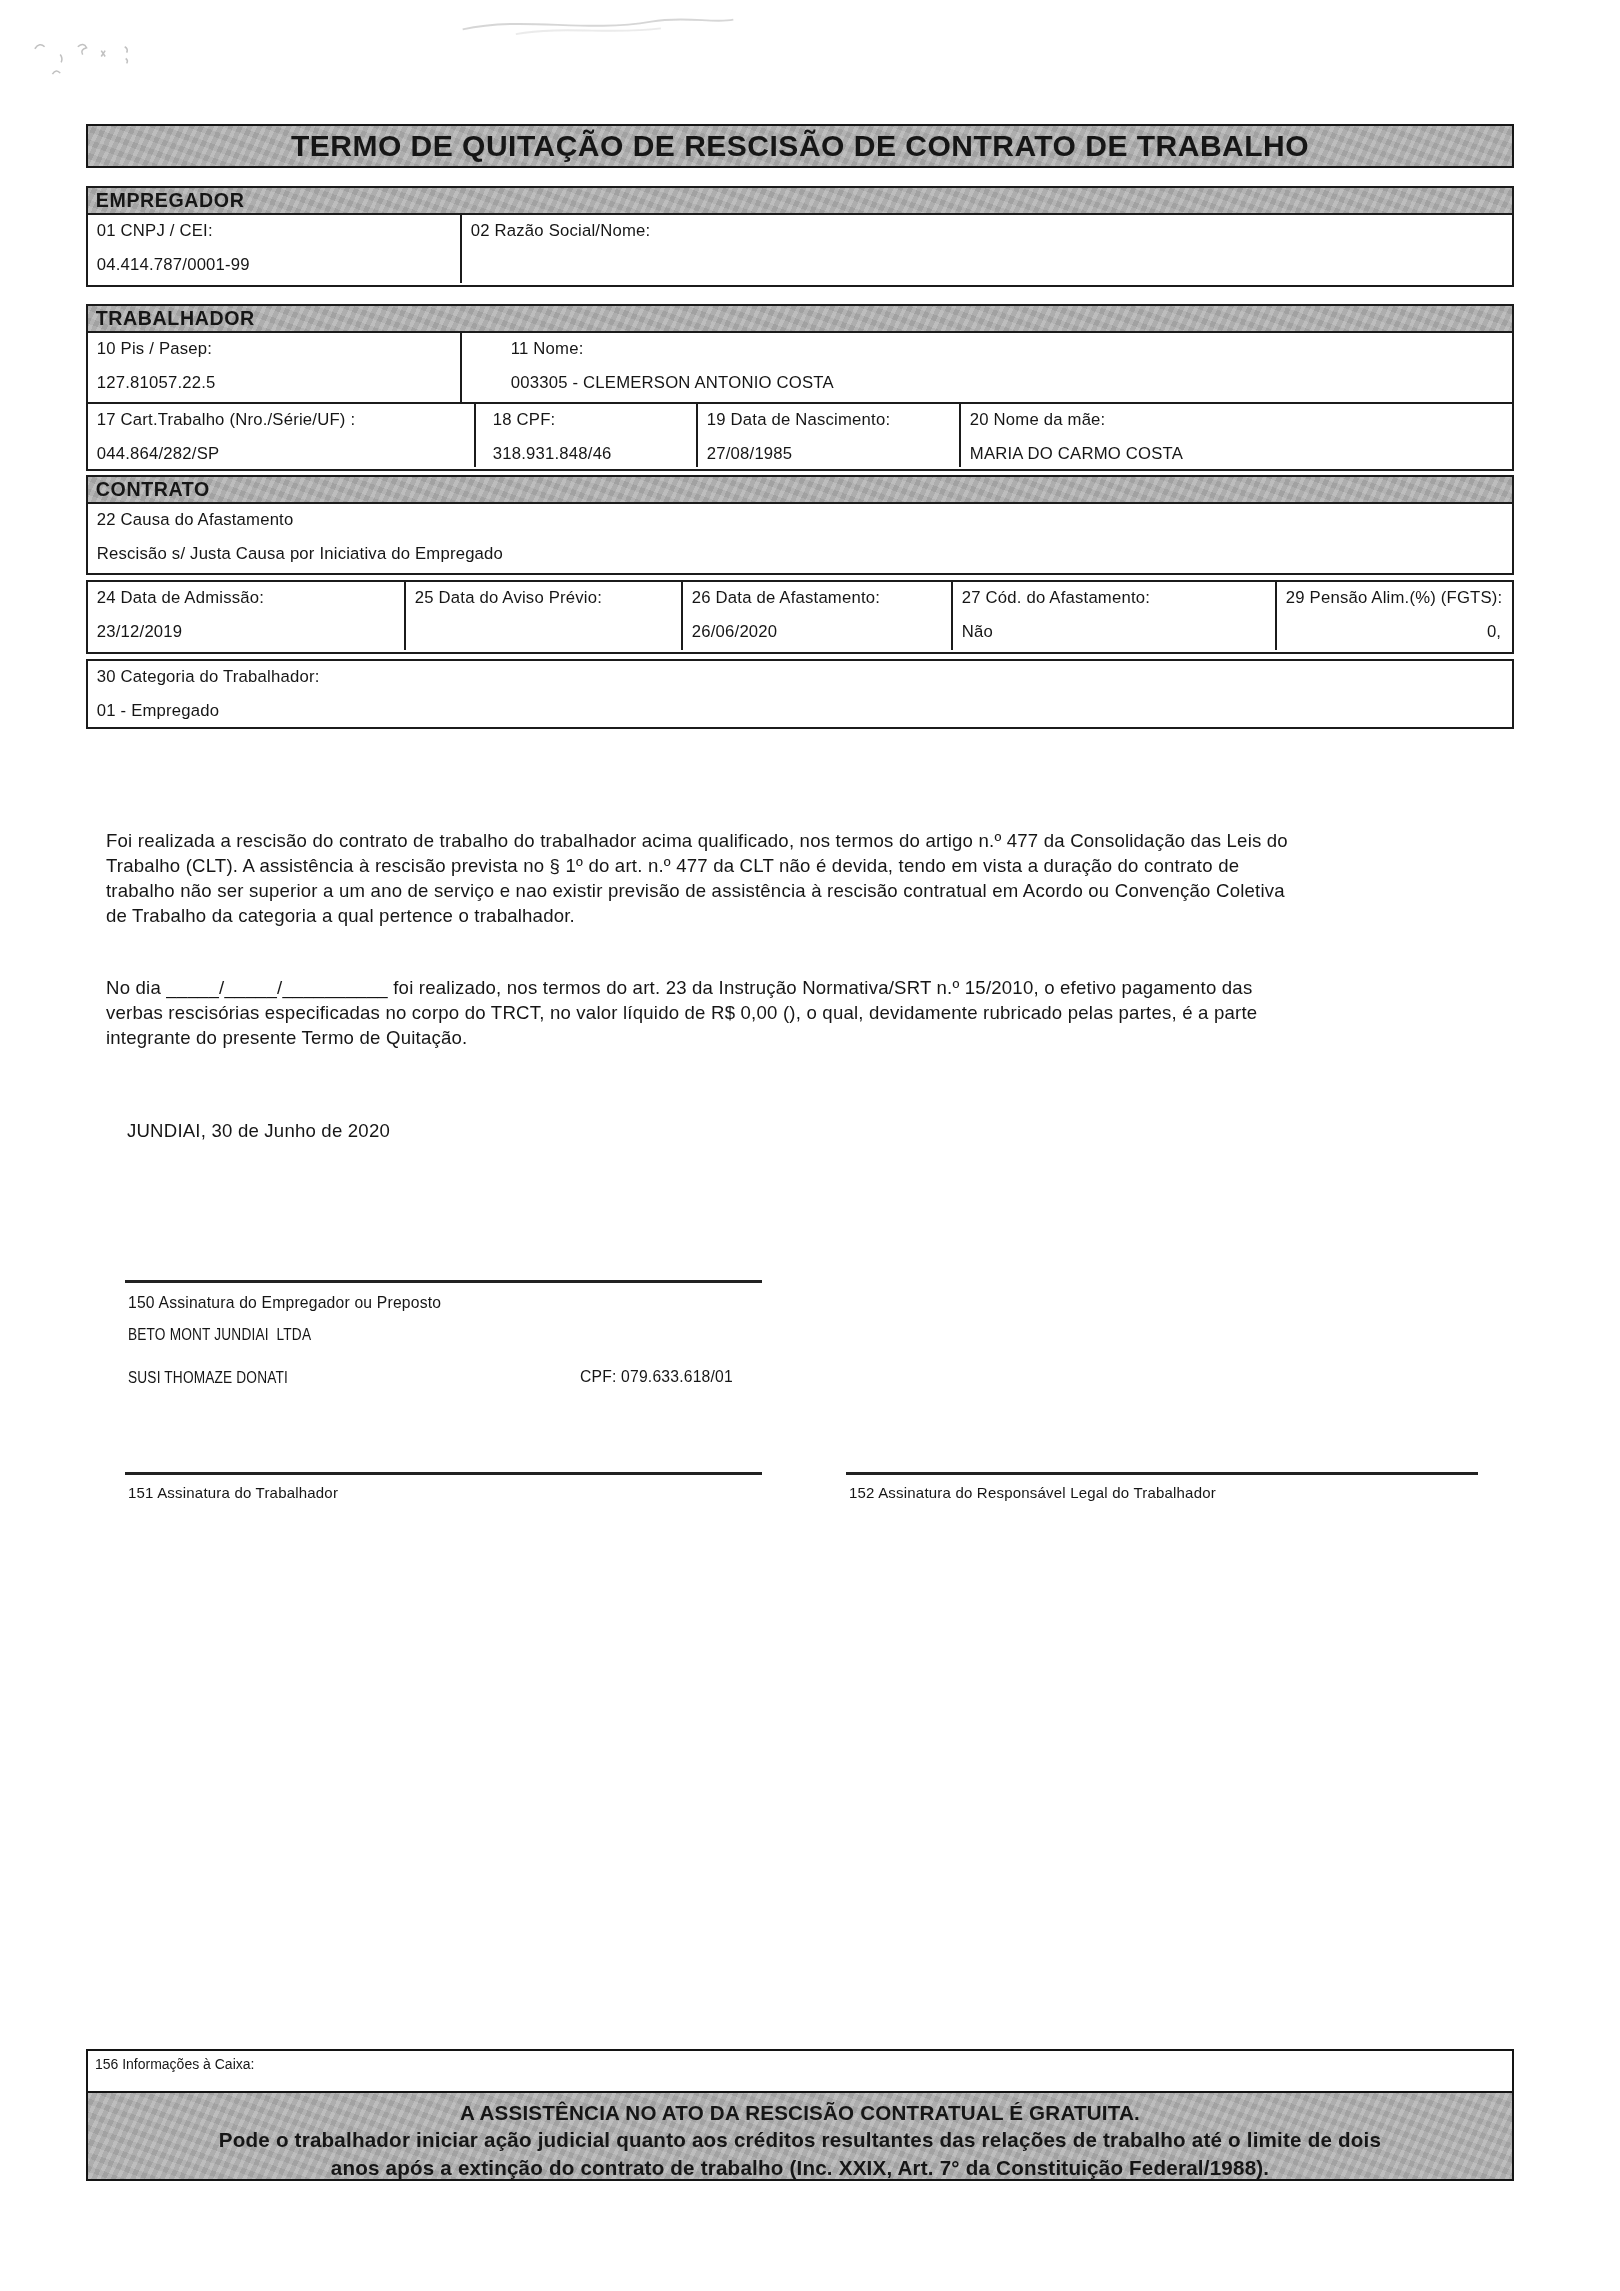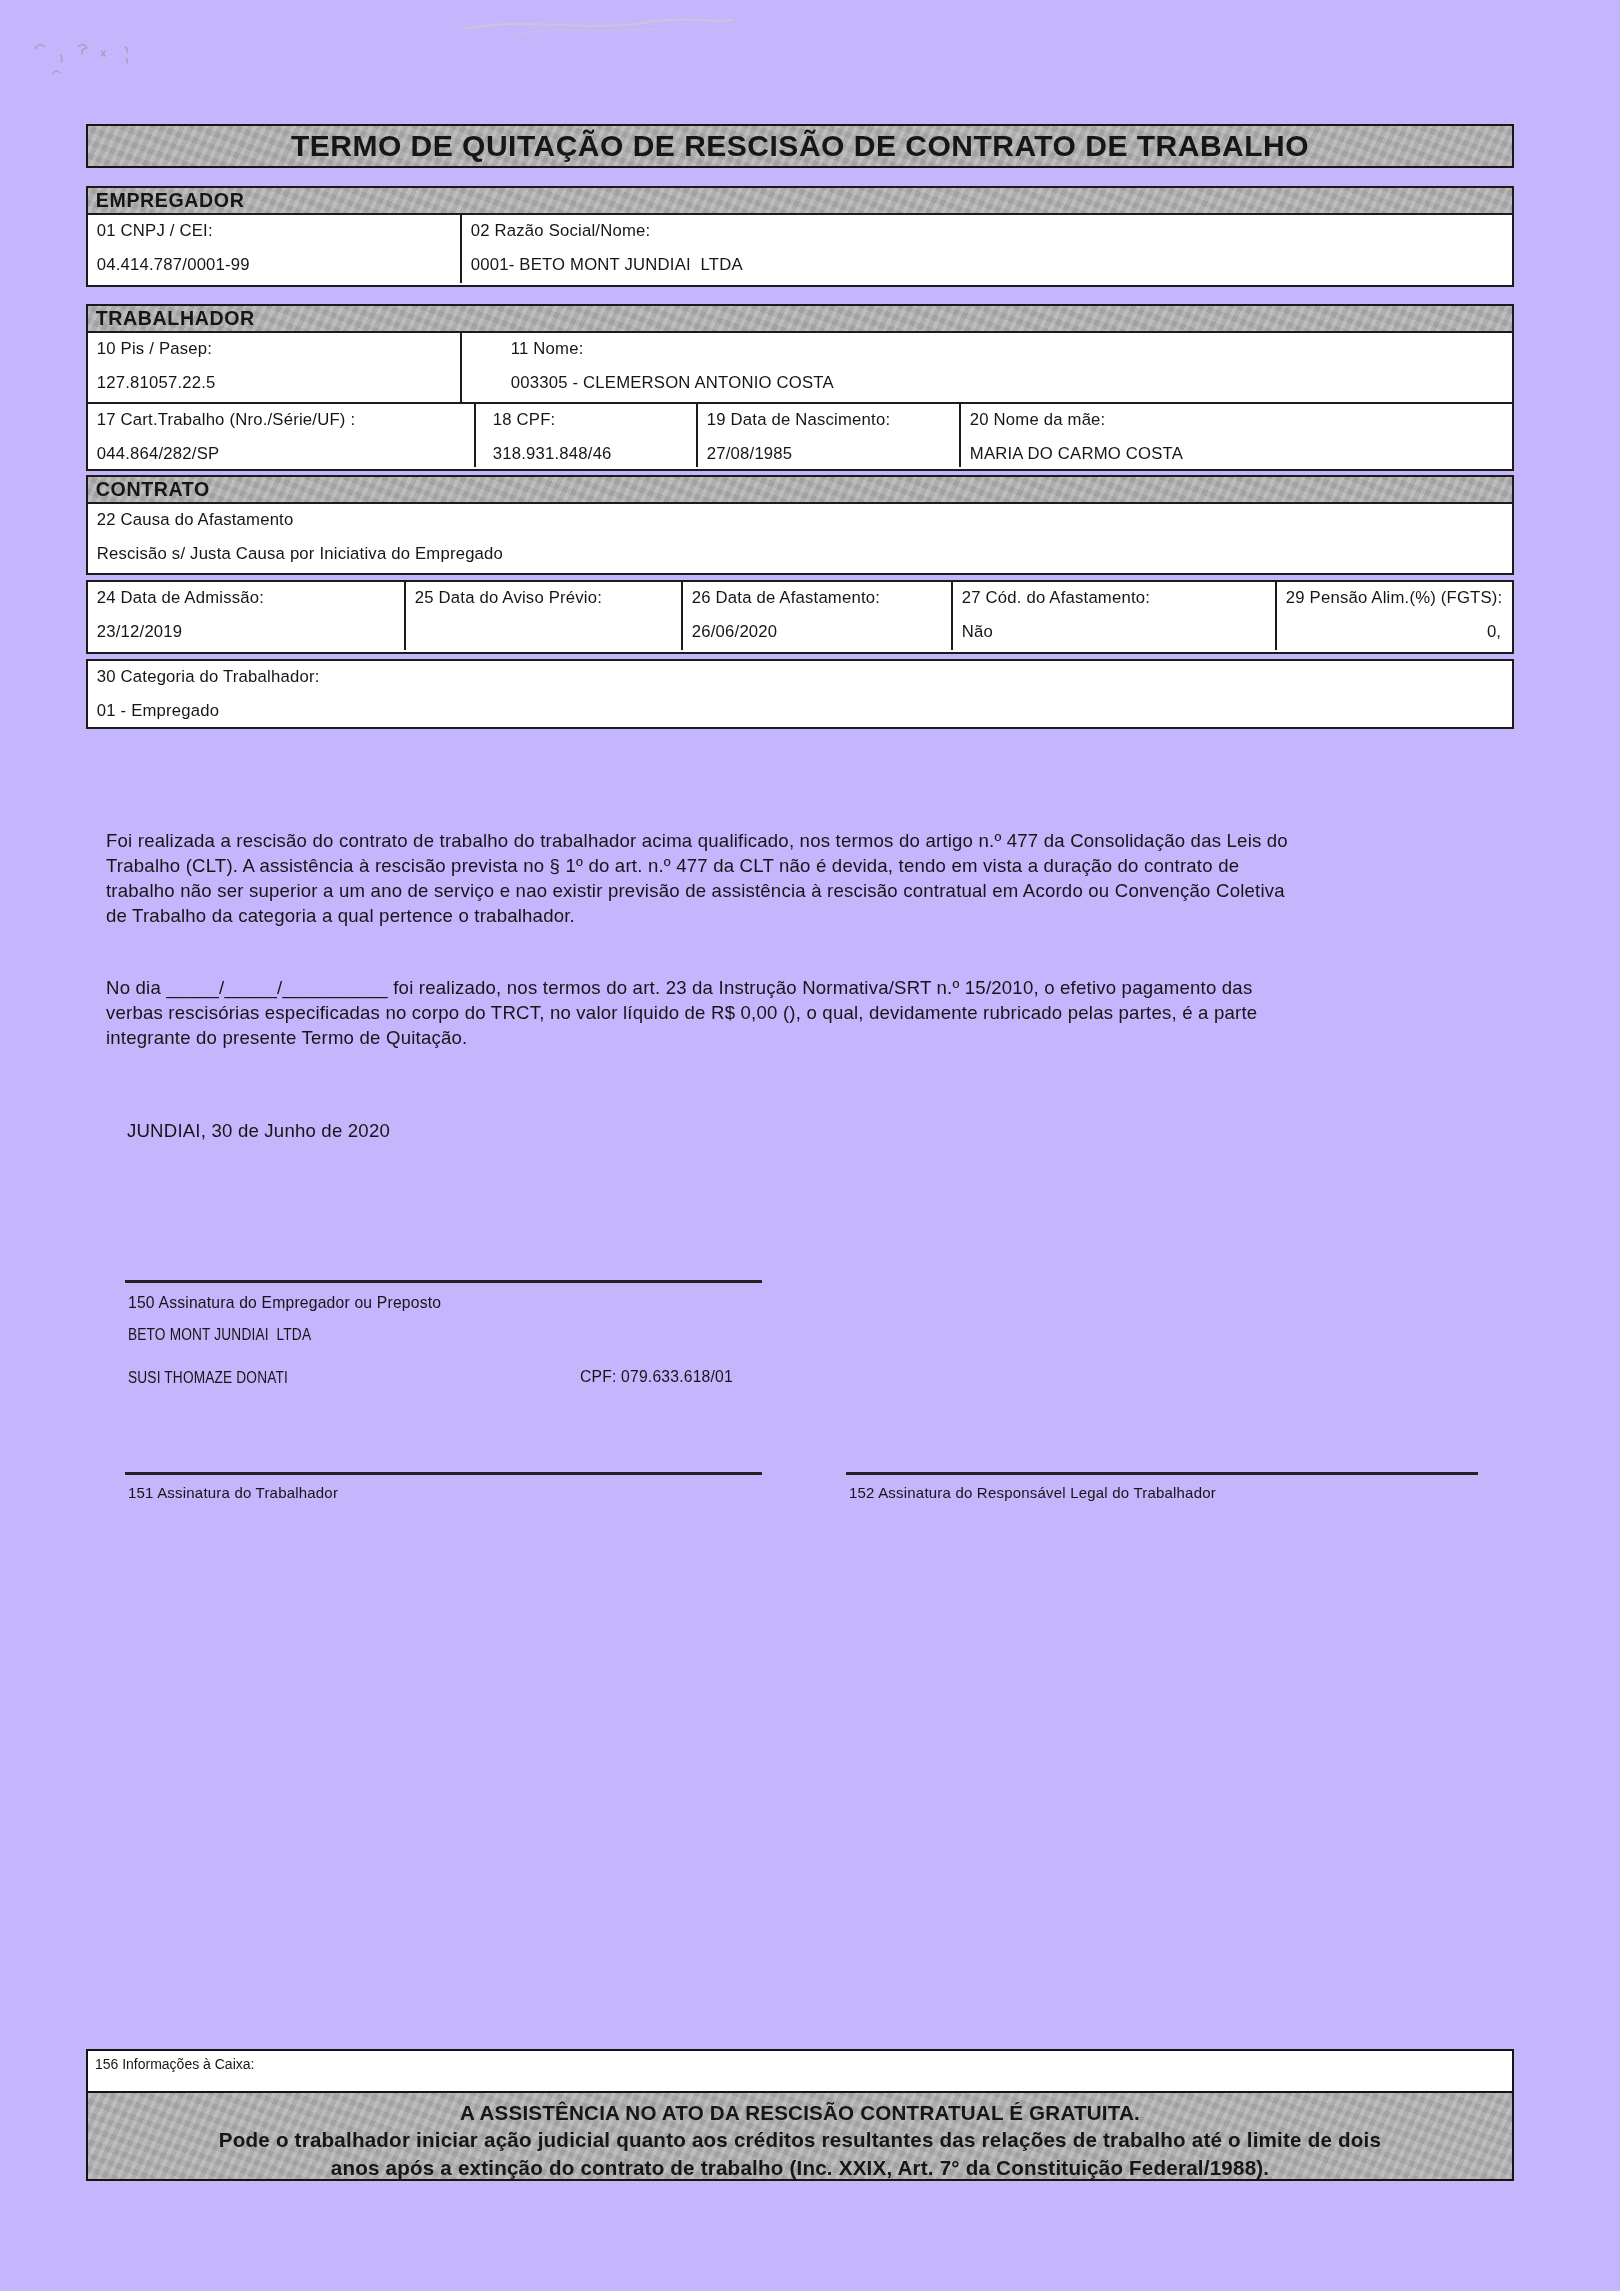--- a/index.html
+++ b/index.html
@@ -1,17 +1,17 @@
 <!DOCTYPE html>
 <html><head>
 <meta charset="utf-8">
 <style>
   html,body{margin:0;padding:0;background:#e8e8e8;}
   .page{
-    position:relative;width:1620px;height:2292px;background:#c4b5fd;
+    position:relative;width:1620px;height:2292px;background:#ffffff;
     font-family:"Liberation Sans",sans-serif;color:#161616;overflow:hidden;
     margin:0 auto;
   }
   .abs{position:absolute;}
   .graybar{
     background-color:#b1b1b1;
     background-image:
       repeating-linear-gradient(115deg, rgba(255,255,255,0.10) 0 3.9px, rgba(0,0,0,0.05) 3.9px 8.8px),
       repeating-linear-gradient(20deg, rgba(255,255,255,0.07) 0 6.9px, rgba(0,0,0,0.04) 6.9px 12.7px);
   }
@@ -87,21 +87,20 @@
 
   <div class="block" style="top:186px;height:101px;">
     <div class="bar graybar">EMPREGADOR</div>
     <div class="row" style="height:68px;">
       <div class="cell" style="width:374px;">
         <div class="lbl">01 CNPJ / CEI:</div>
         <div class="val">04.414.787/0001-99</div>
       </div>
       <div class="cell last">
         <div class="lbl">02 Razão Social/Nome:</div>
-        <div class="val">0001- BETO MONT JUNDIAI  LTDA</div>
       </div>
     </div>
   </div>
 
   <div class="block" style="top:304px;height:103px;">
     <div class="bar graybar">TRABALHADOR</div>
     <div class="row" style="height:70px;gap:40px;">
       <div class="cell" style="width:374px;">
         <div class="lbl">10 Pis / Pasep:</div>
         <div class="val">127.81057.22.5</div>

